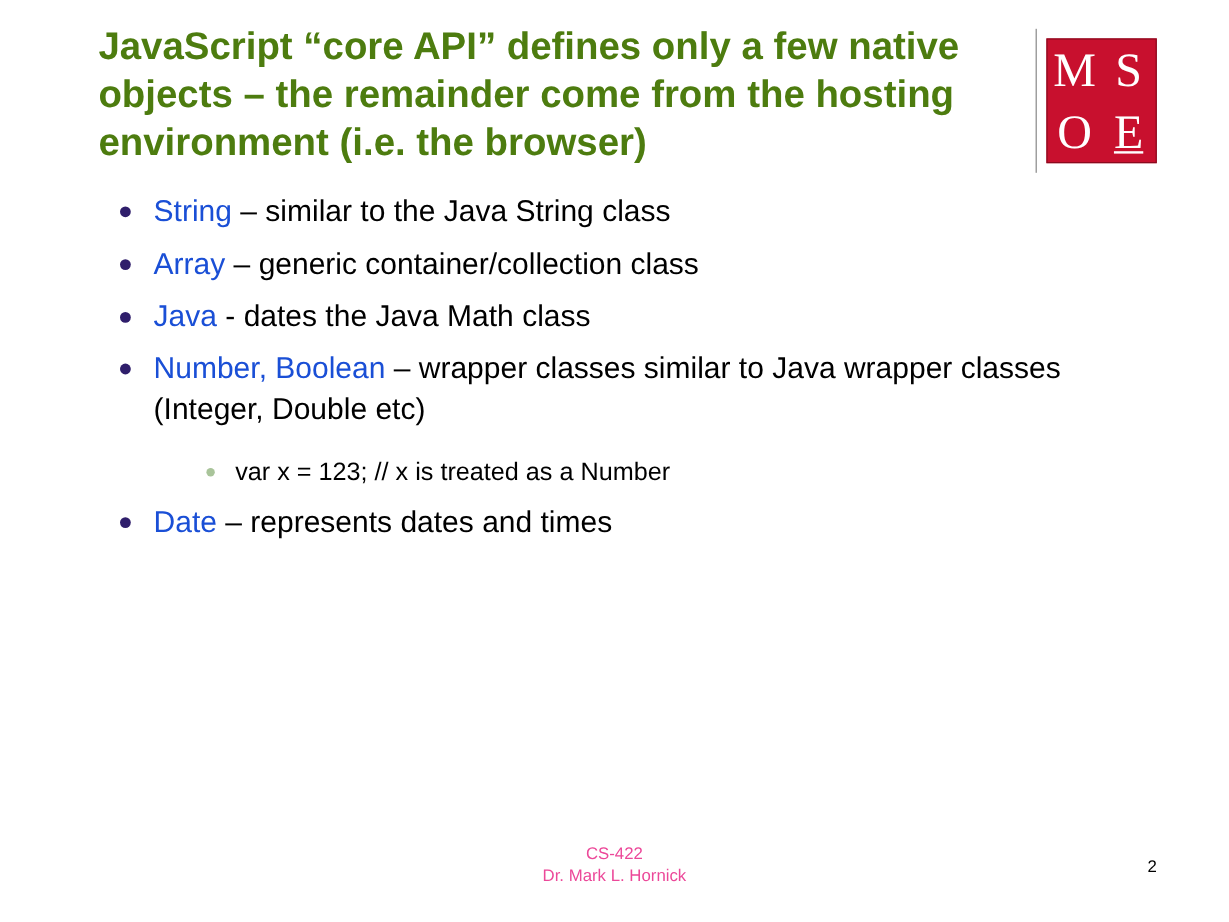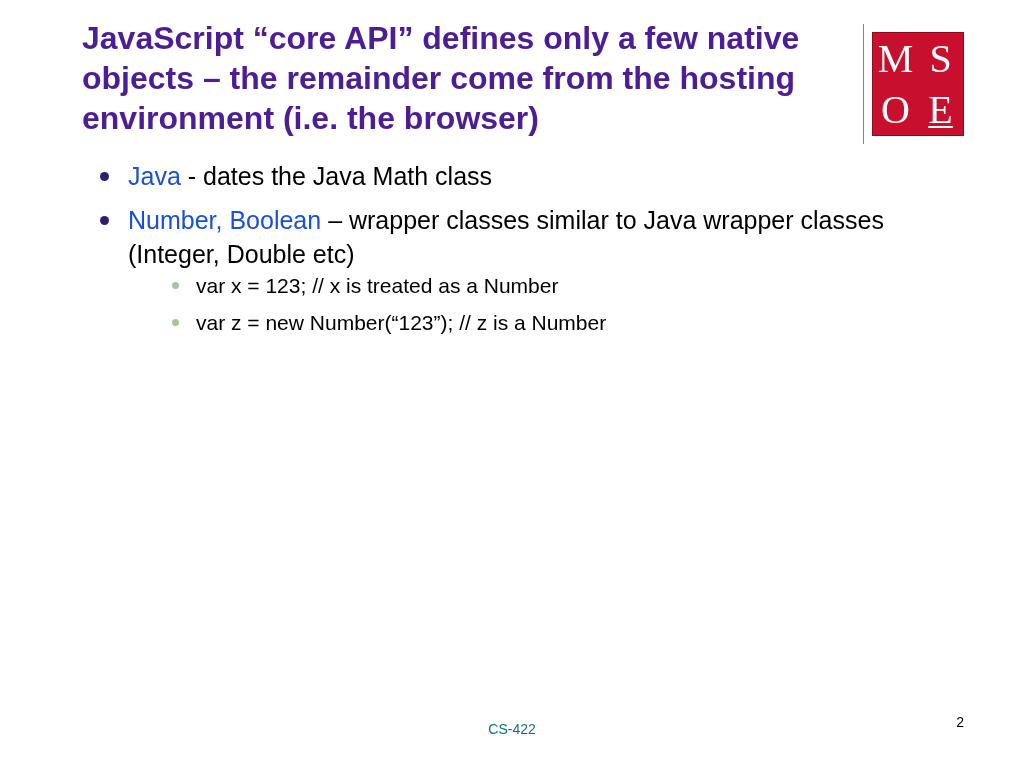--- a/index.html
+++ b/index.html
@@ -17,21 +17,21 @@
     height: 100%;
   }
   .header-row {
     display: flex;
     align-items: flex-start;
     gap: 20px;
   }
   .title {
     font-size: 32px;
     font-weight: bold;
-    color: #4c1d95;
+    color: #4d7c0f;
     line-height: 1.25;
     flex: 1;
   }
   .logo-wrap {
     display: flex;
     align-items: center;
     gap: 8px;
     margin-top: 6px;
   }
   .vline {
@@ -81,21 +81,21 @@
     top: 12px;
     width: 9px;
     height: 9px;
     border-radius: 50%;
     background: #2f1e6b;
   }
   .keyword { color: #1a4fd6; }
   ul.sub-list {
     list-style: none;
     padding-left: 44px;
-    margin-top: 0;
+    margin-top: 20px;
   }
   ul.sub-list > li {
     position: relative;
     padding-left: 24px;
     font-size: 21px;
     color: #000000;
     line-height: 1.45;
     margin-bottom: 6px;
   }
   ul.sub-list > li::before {
@@ -108,21 +108,21 @@
     border-radius: 50%;
     background: #a9c49a;
   }
   .footer {
     position: absolute;
     bottom: 30px;
     left: 0;
     width: 100%;
     text-align: center;
     font-size: 14px;
-    color: #0f766e;
+    color: #ec4899;
     line-height: 1.3;
   }
   .page-num {
     position: absolute;
     bottom: 38px;
     right: 60px;
     font-size: 14px;
     color: #000;
   }
 </style>
@@ -139,29 +139,38 @@
         <div>S</div>
         <div>O</div>
         <div class="underline">E</div>
       </div>
     </div>
   </div>
 
   <div class="content">
     <ul class="main-list">
       <li>
+        <span class="keyword">String</span><span> – similar to the Java String class</span>
+      </li>
+      <li>
+        <span class="keyword">Array</span><span> – generic container/collection class</span>
+      </li>
+      <li>
         <span class="keyword">Java</span><span> - dates the Java Math class</span>
       </li>
       <li>
         <span class="keyword">Number, Boolean</span><span> – wrapper classes similar to Java wrapper classes (Integer, Double etc)</span>
         <ul class="sub-list">
           <li>var x = 123; // x is treated as a Number</li>
-          <li>var z = new Number(“123”); // z is a Number</li>
         </ul>
+      </li>
+      <li>
+        <span class="keyword">Date</span><span> – represents dates and times</span>
       </li>
     </ul>
   </div>
 
   <div class="footer">
     <div>CS-422</div>
+    <div>Dr. Mark L. Hornick</div>
   </div>
   <div class="page-num">2</div>
 </div>
 
 </body></html>

